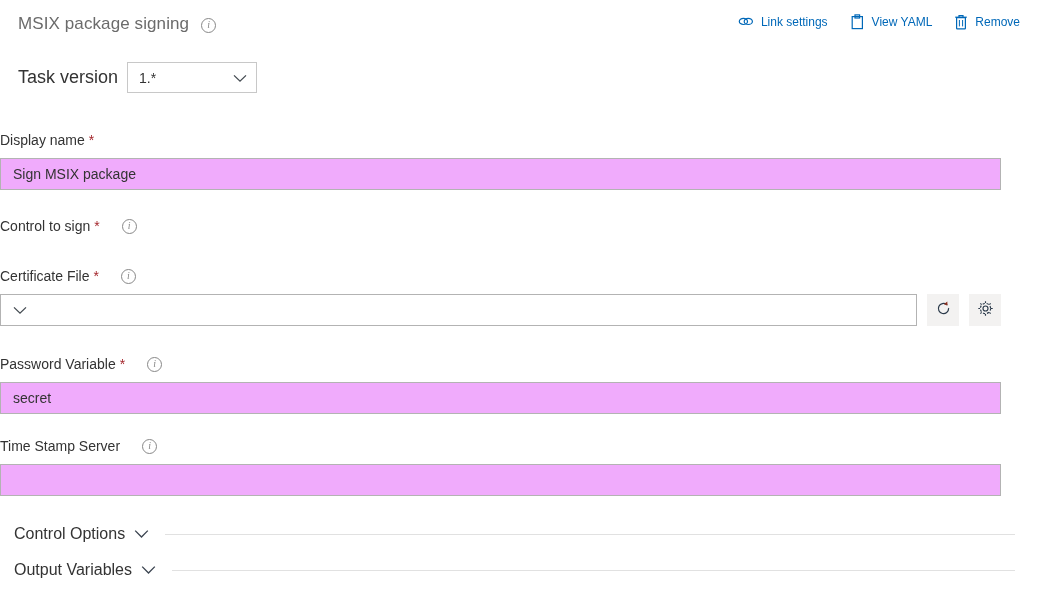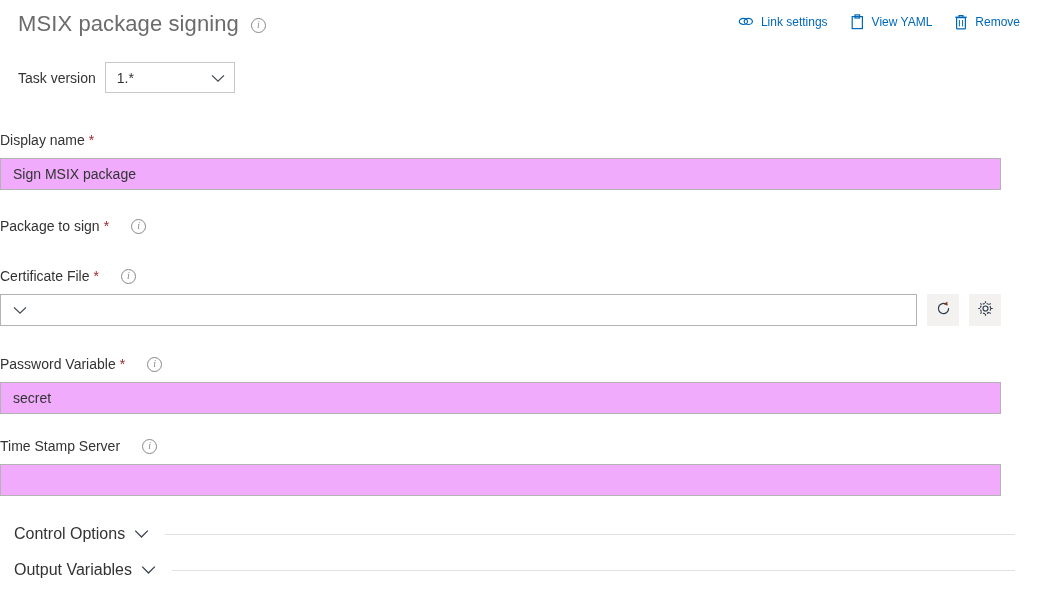--- a/index.html
+++ b/index.html
@@ -29,21 +29,21 @@
     height: 48px;
     display: flex;
     align-items: center;
   }
   .header-title-wrap {
     display: flex;
     align-items: center;
     margin-left: 18px;
   }
   .header-title {
-    font-size: 22px;
+    font-size: 17px;
     color: #6b6b6b;
     font-weight: 400;
     letter-spacing: 0.1px;
     white-space: nowrap;
   }
   .info-icon {
     display: inline-flex;
     align-items: center;
     justify-content: center;
     width: 15px;
@@ -80,21 +80,21 @@
 
   
   .taskversion-row {
     position: absolute;
     left: 18px;
     top: 62px;
     display: flex;
     align-items: center;
   }
   .taskversion-label {
-    font-size: 14px;
+    font-size: 18px;
     color: #333333;
     margin-right: 9px;
     white-space: nowrap;
   }
   .version-select {
     width: 130px;
     height: 31px;
     border: 1px solid #c8c8c8;
     background: #ffffff;
     display: flex;
@@ -286,21 +286,21 @@
       </div>
       <div class="text-input">
         <span>Sign MSIX package</span>
       </div>
     </div>
 
     <div class="gap-26"></div>
 
     <div class="field">
       <div class="field-label">
-        <span>Package to sign</span>
+        <span>Control to sign</span>
         <span class="req">*</span>
         <span class="info-icon label-info">i</span>
       </div>
     </div>
 
     <div class="gap-22"></div>
 
     <div class="field">
       <div class="field-label">
         <span>Certificate File</span>

